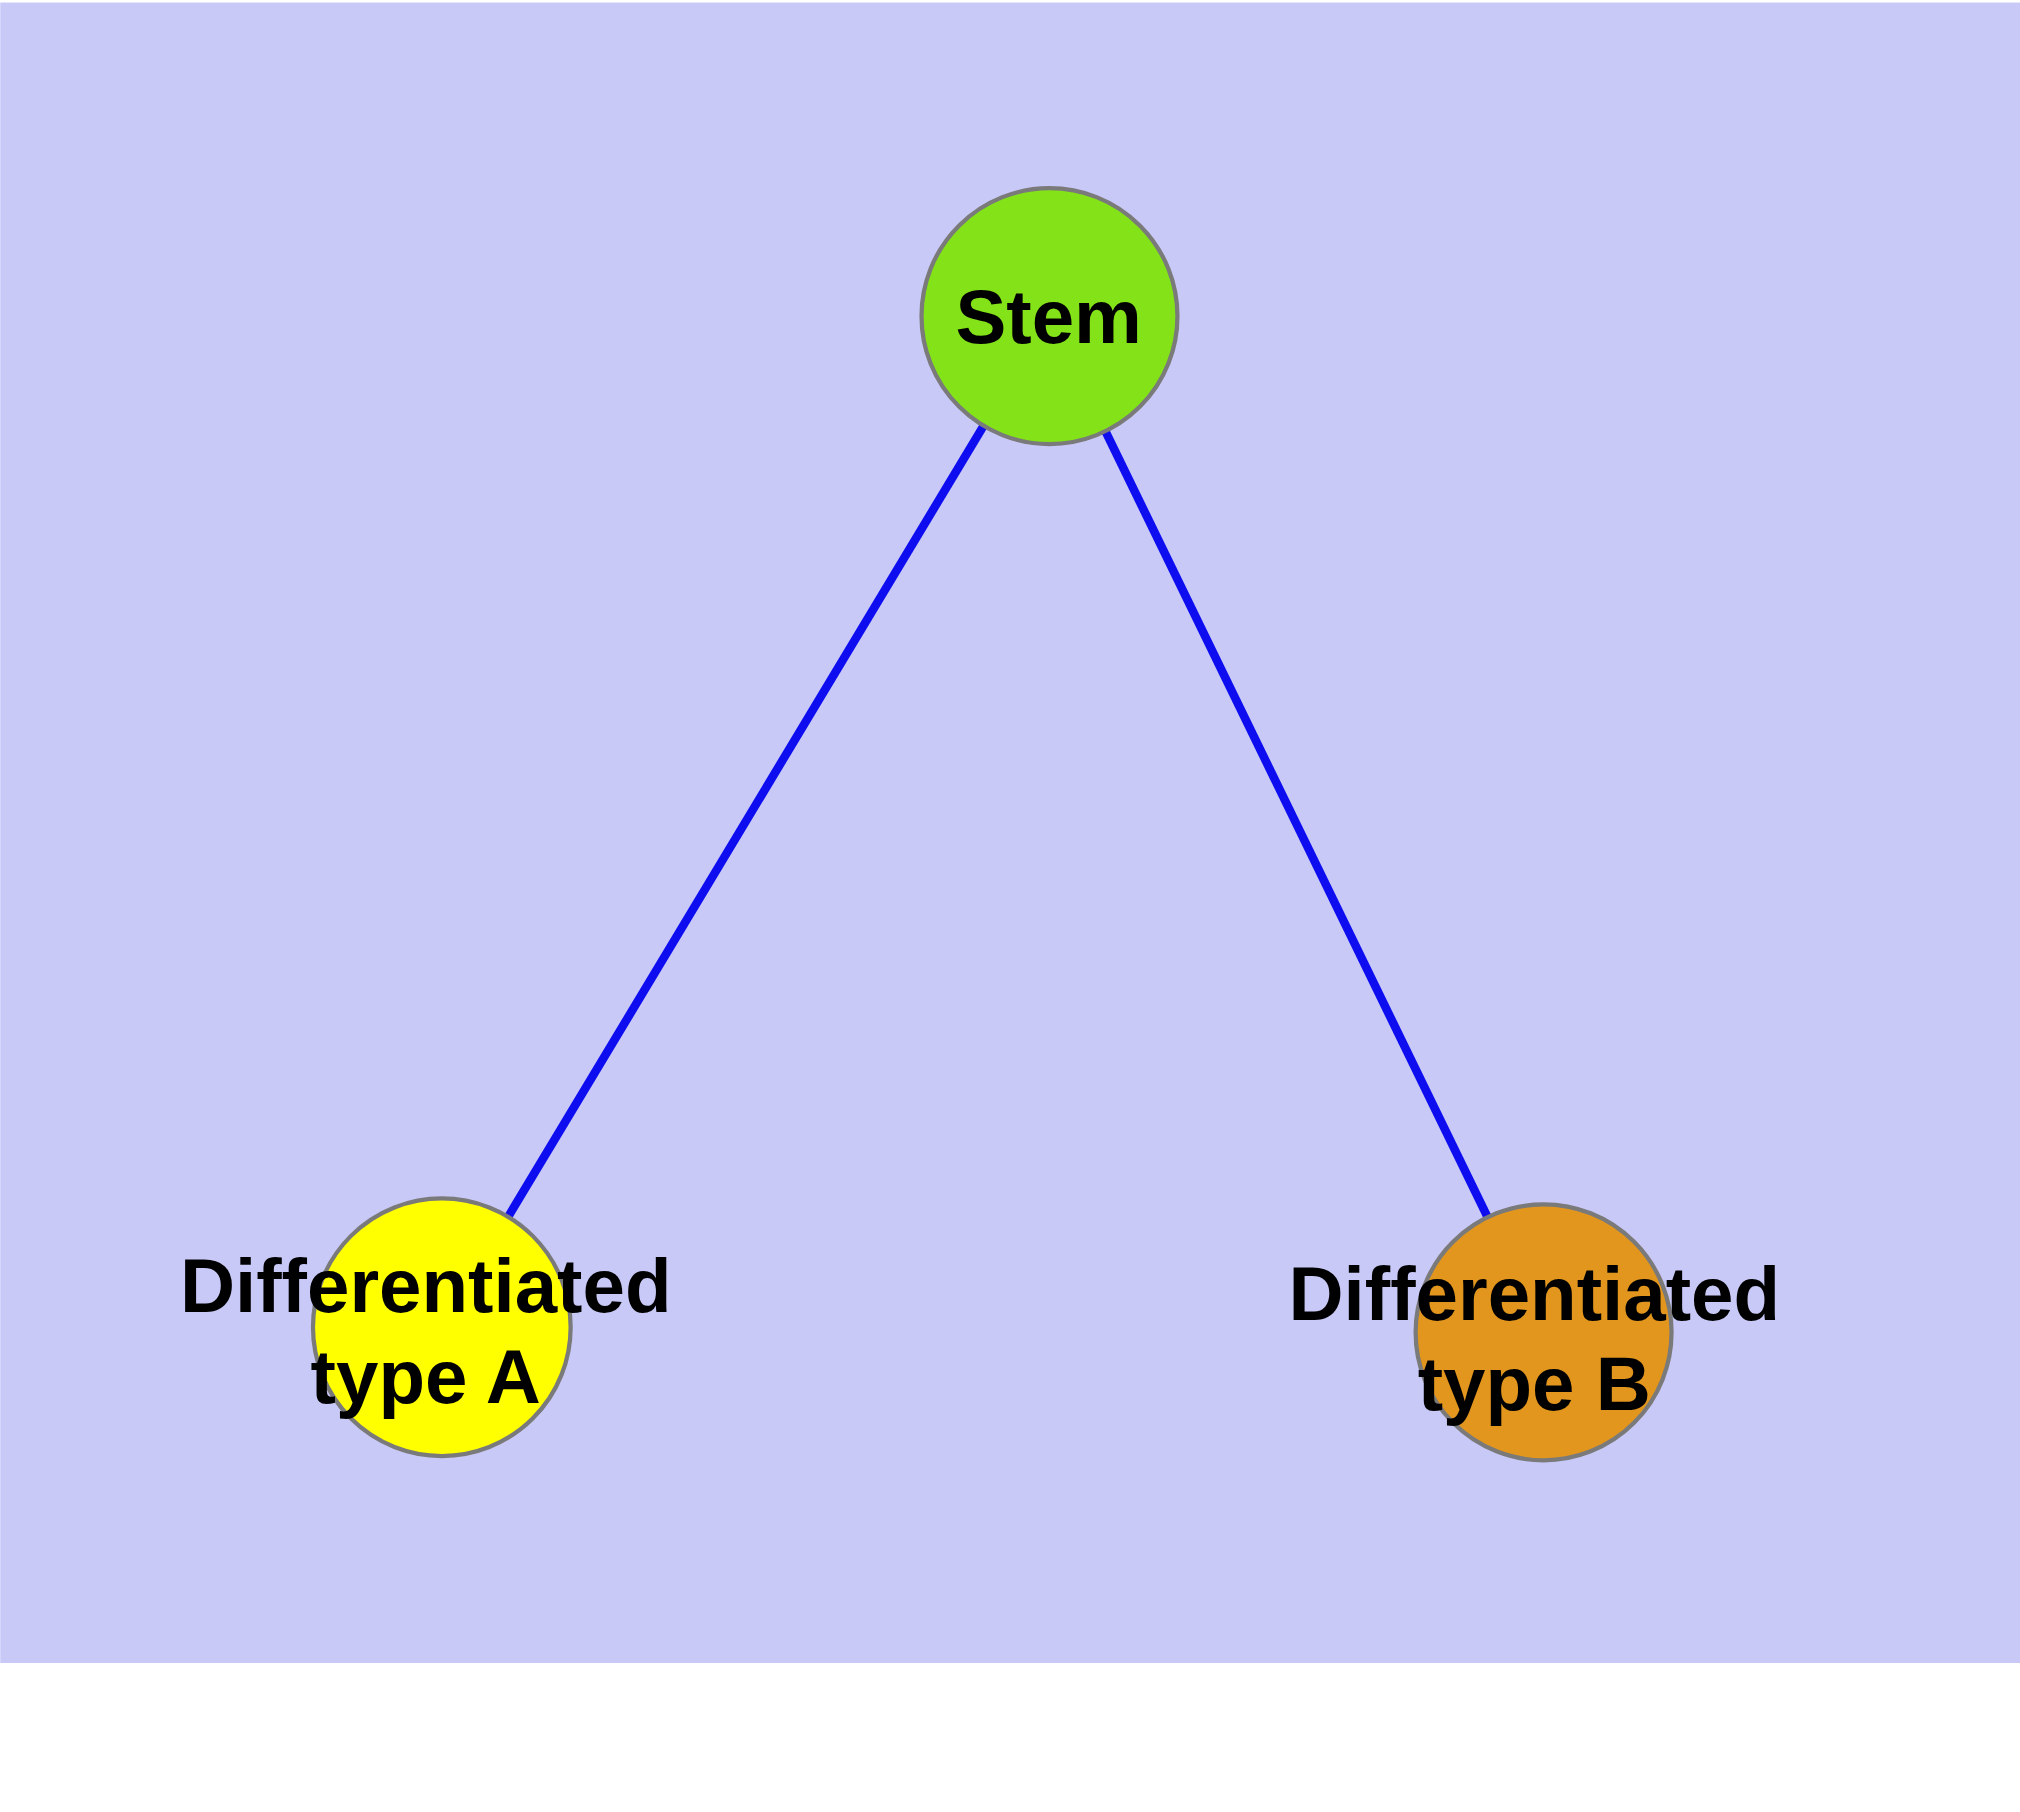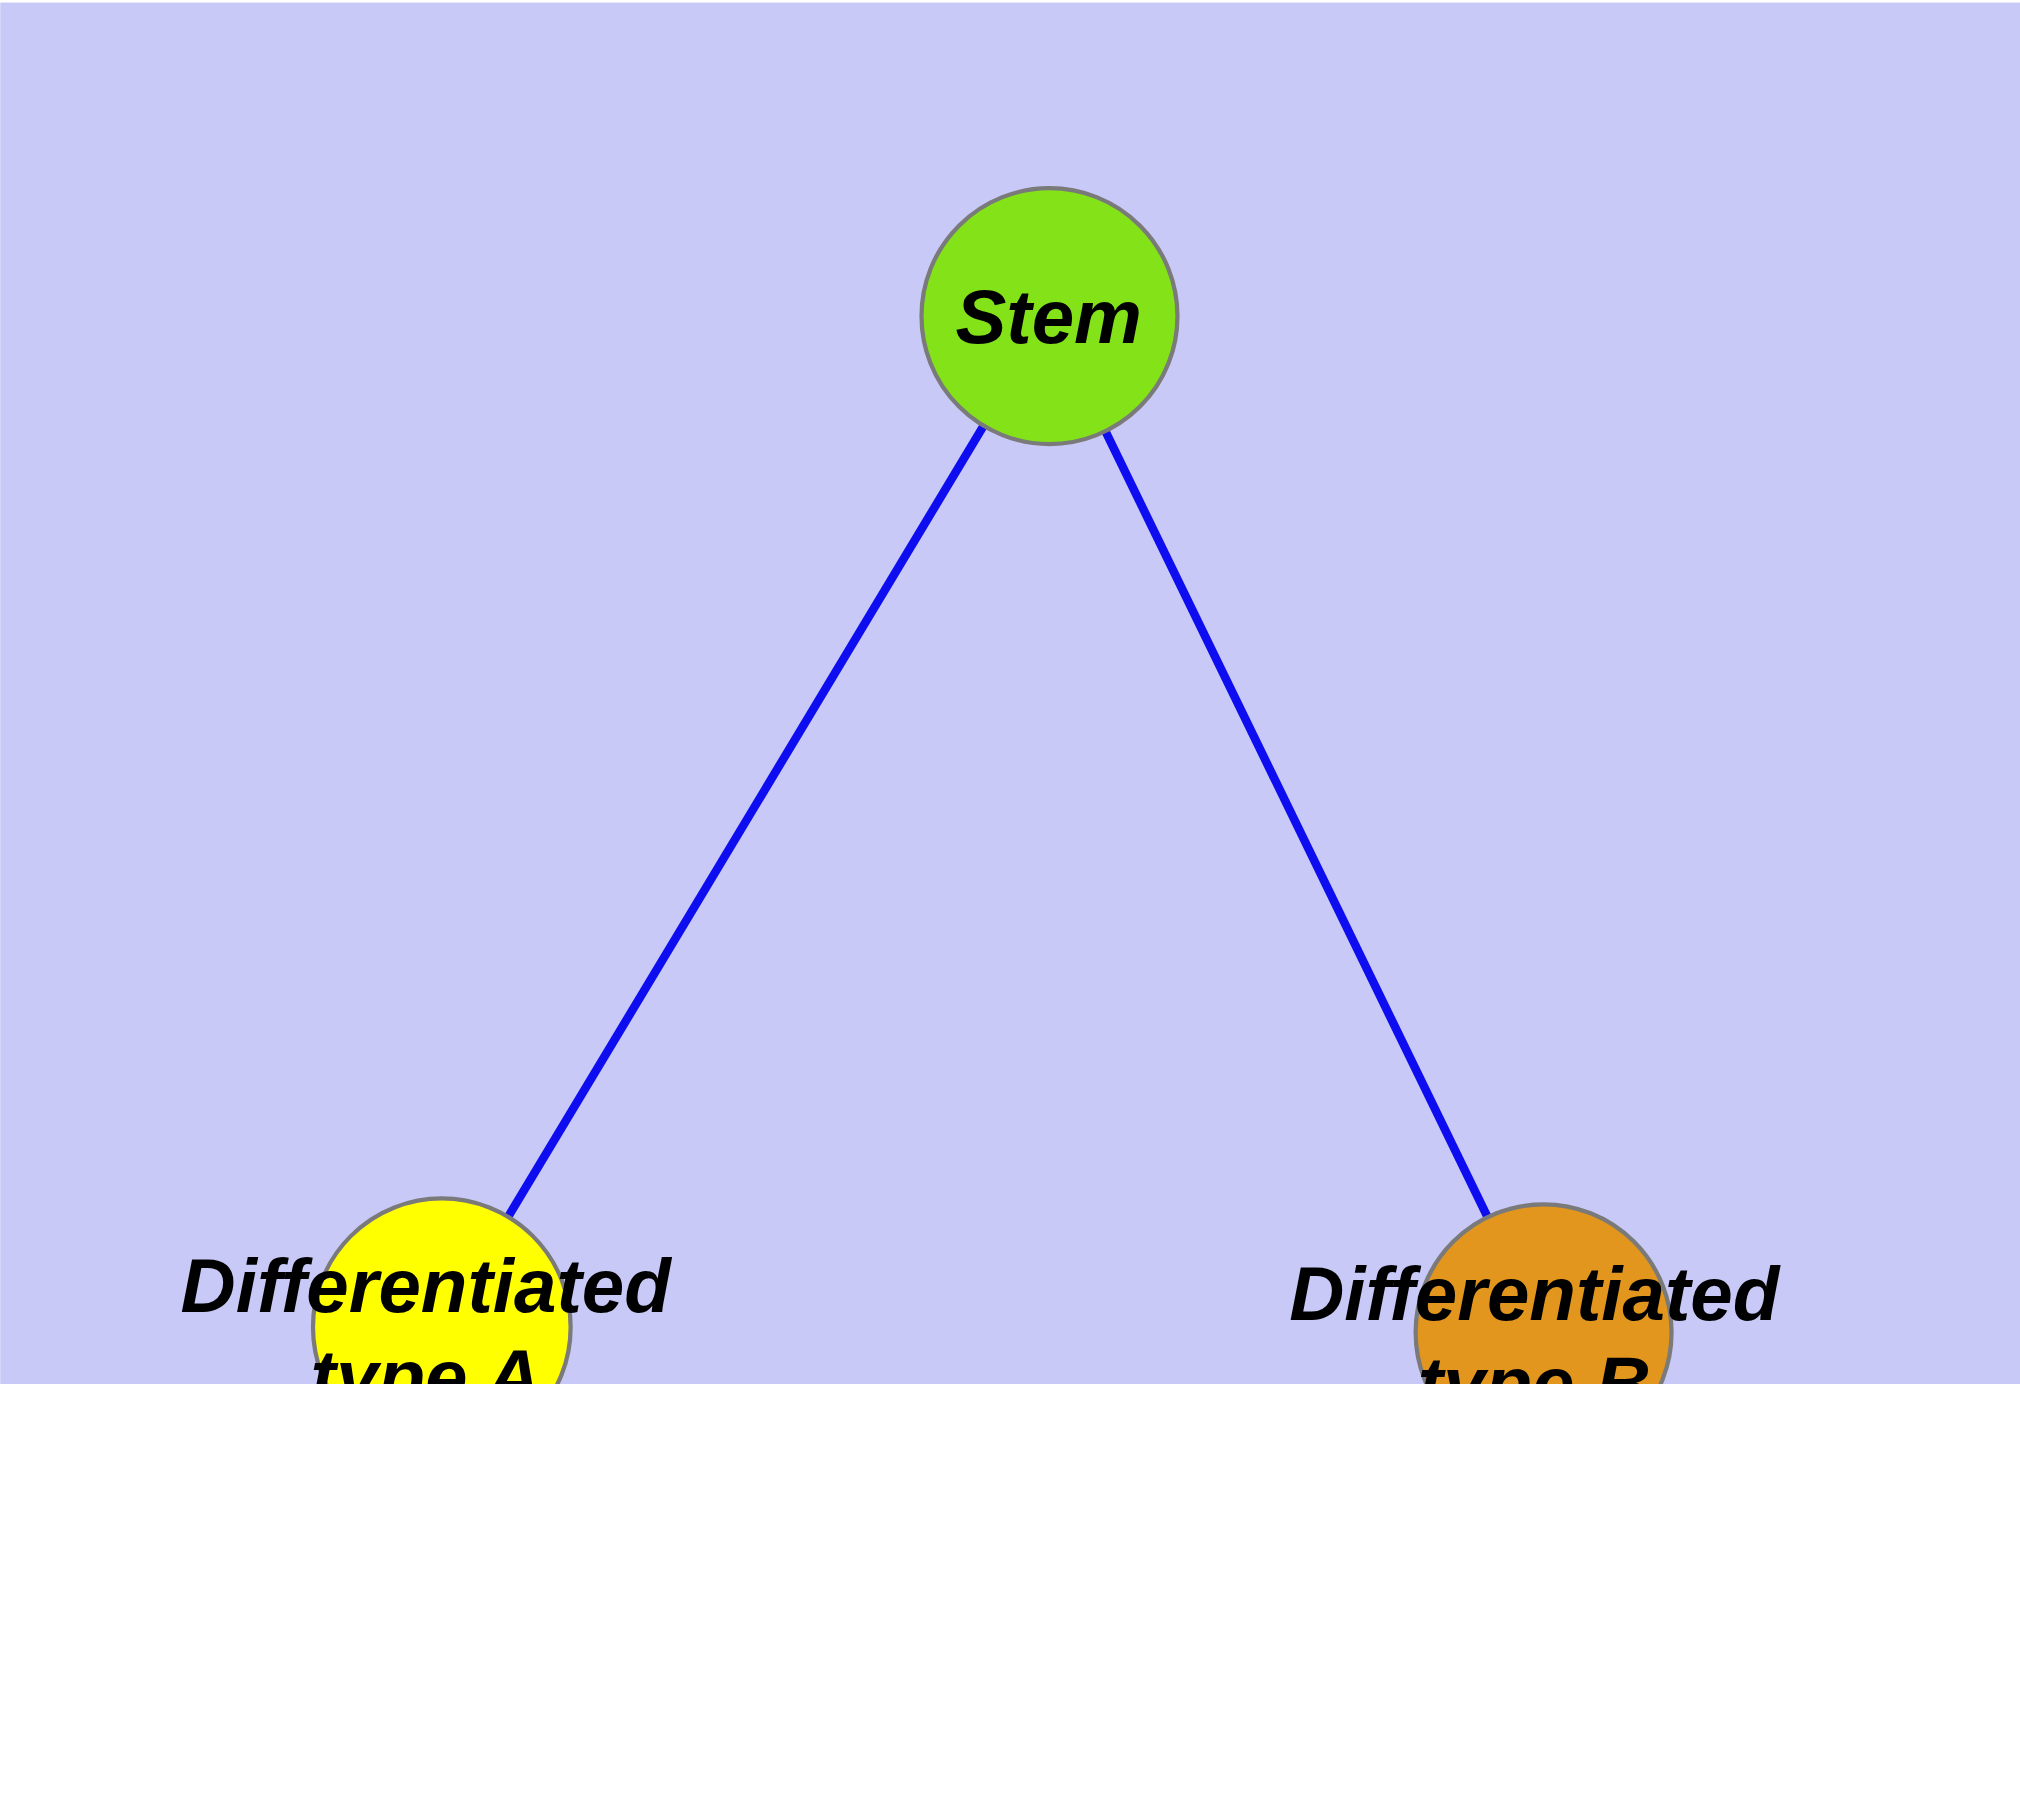--- a/index.html
+++ b/index.html
@@ -3,24 +3,23 @@
 <meta charset="utf-8">
 <style>
   html, body {
     margin: 0;
     padding: 0;
     background: #ffffff;
   }
   .stage {
     position: relative;
     width: 2021px;
-    height: 1384px;
+    height: 1663px;
     background: #ffffff;
     overflow: hidden;
-    font-style: italic;
   }
   svg.diagram {
     display: block;
     width: 2021px;
     height: 1812px;
   }
   .node-label {
     font-family: "Liberation Sans", "DejaVu Sans", sans-serif;
     font-weight: bold;
     font-size: 90px;

